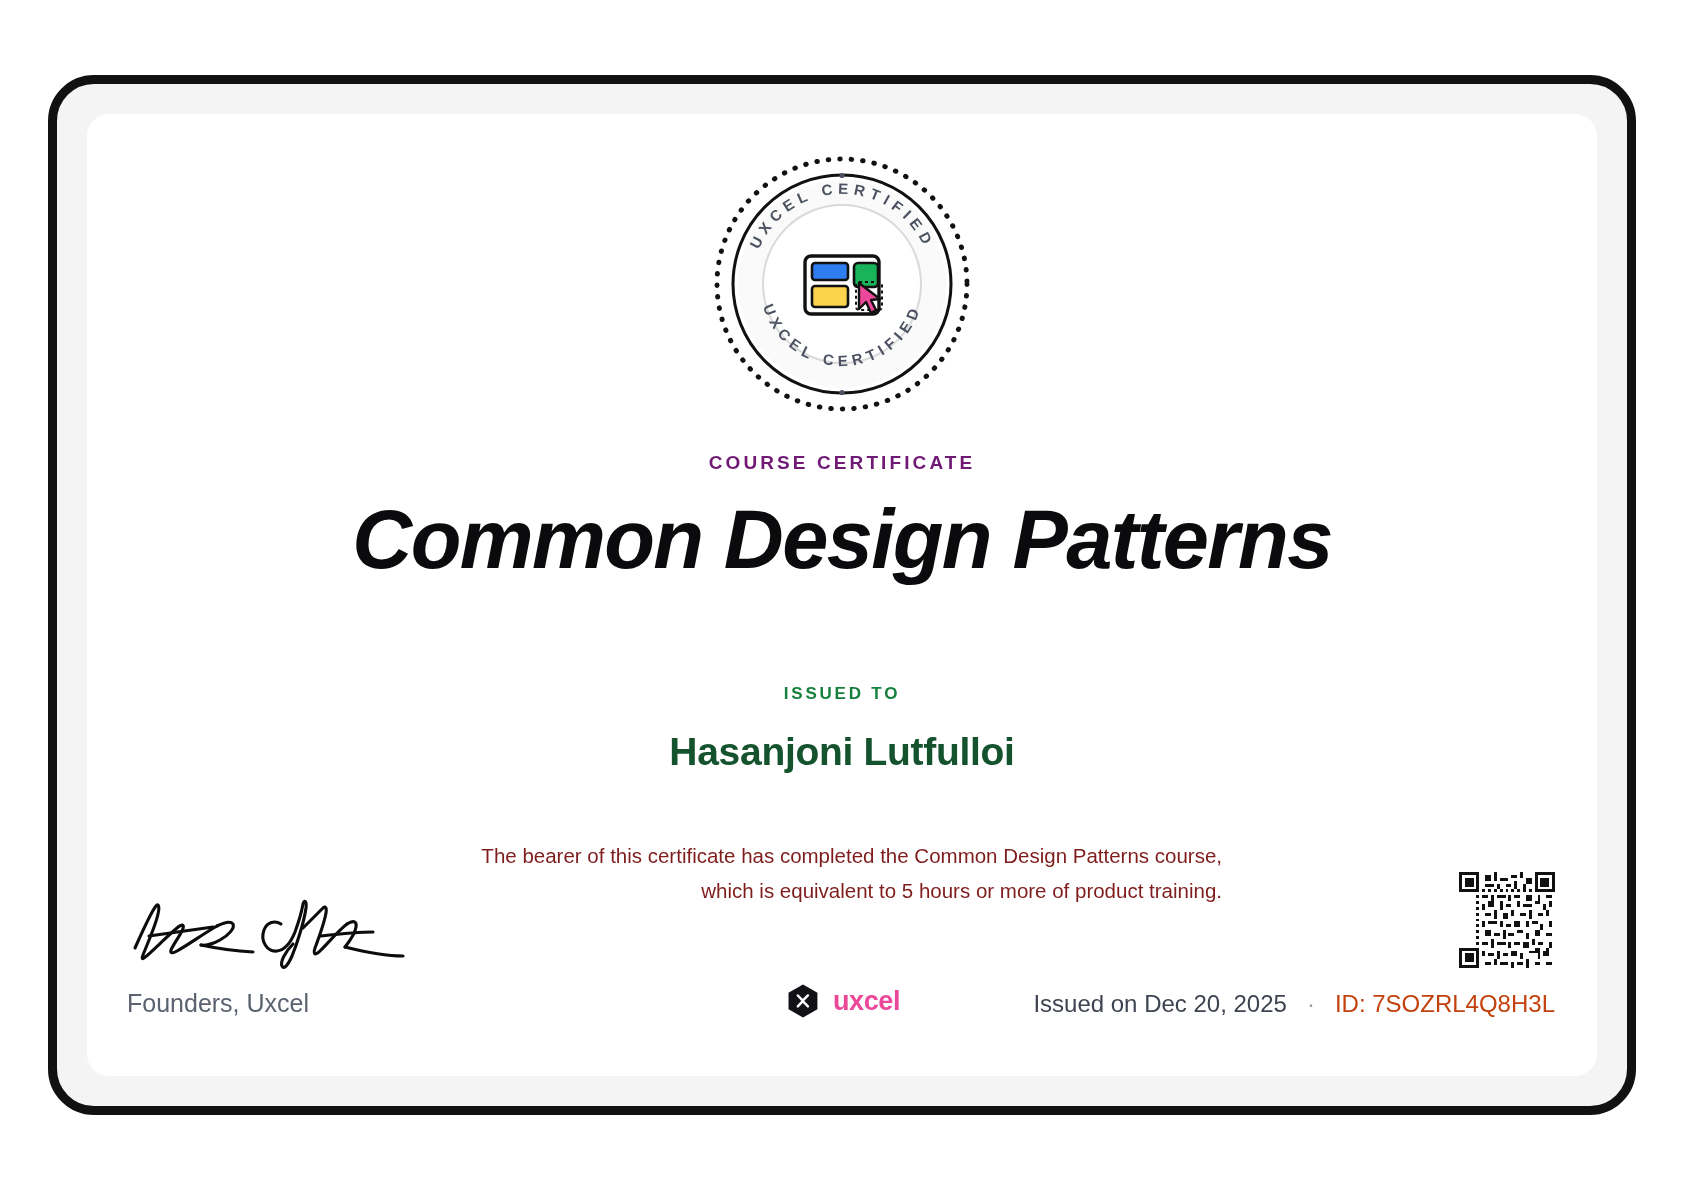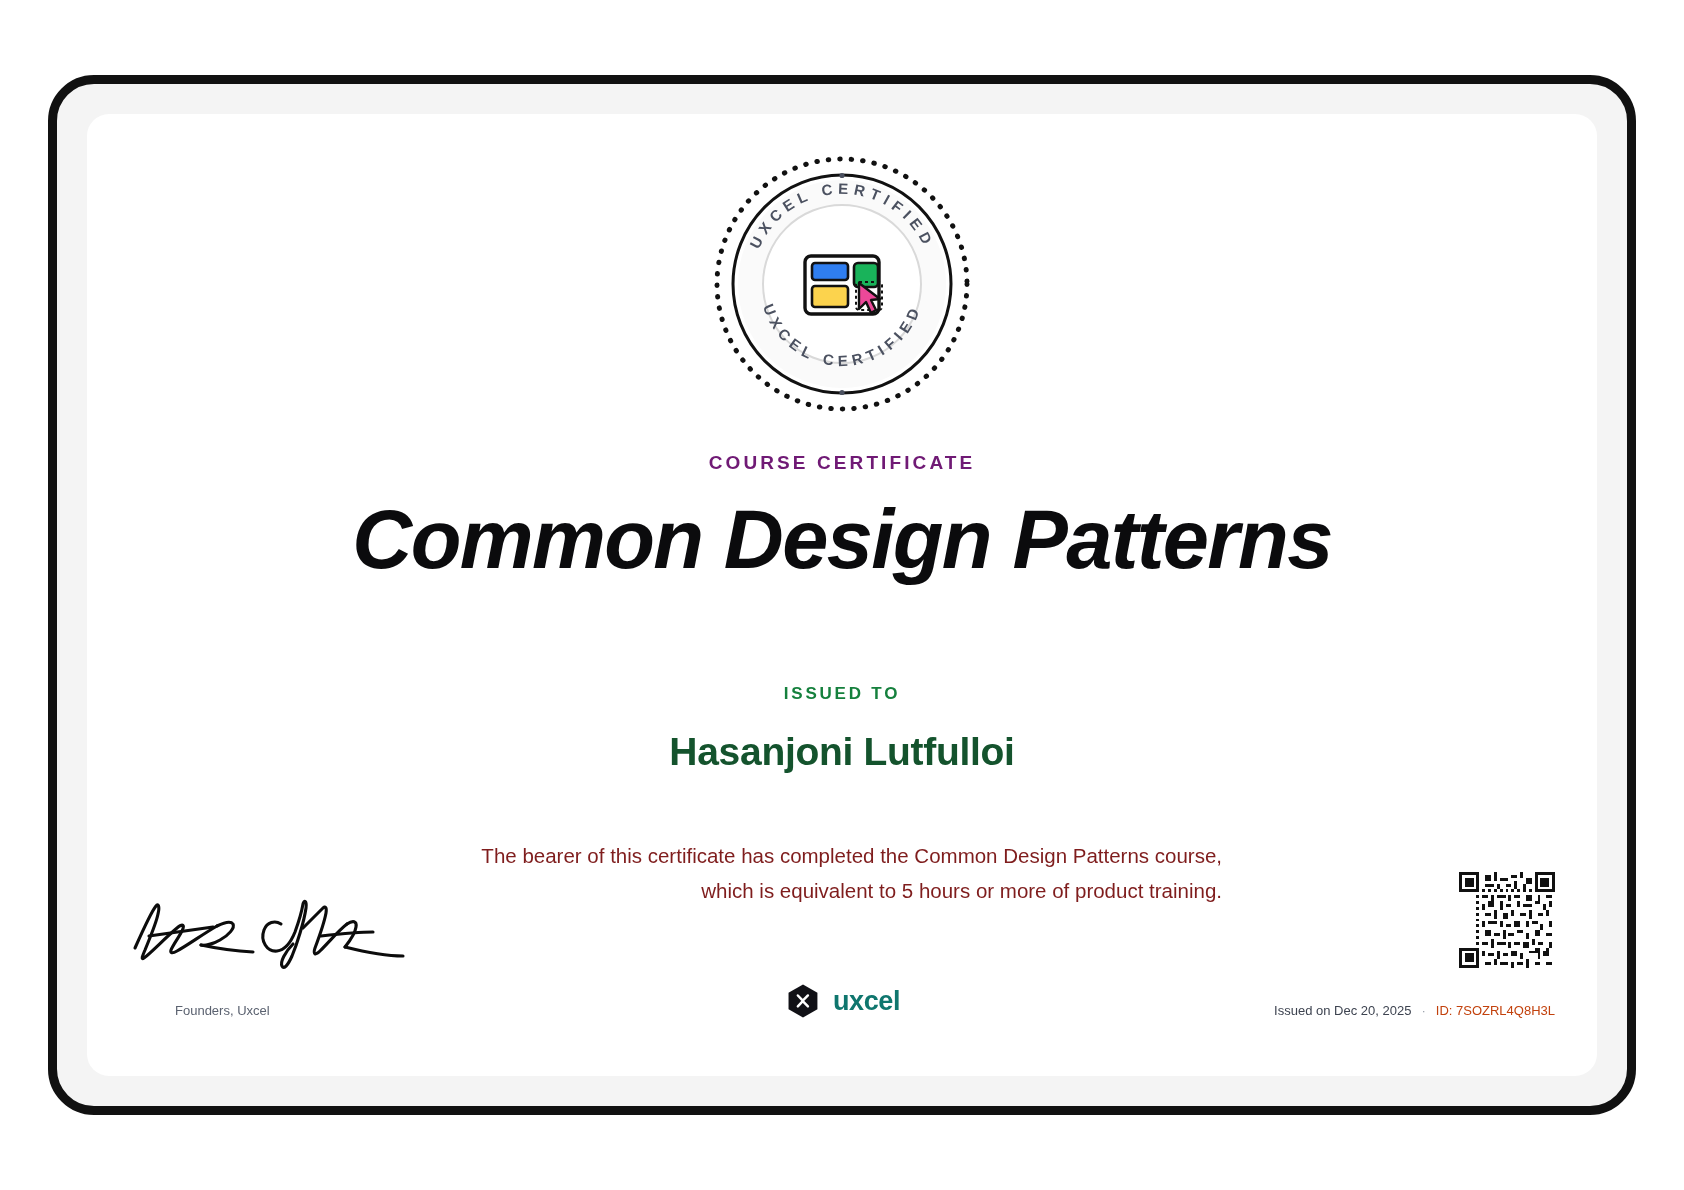--- a/index.html
+++ b/index.html
@@ -120,55 +120,54 @@
     bottom: 56px;
     width: 330px;
     height: 90px;
   }
   .signatures svg { display:block; }
 
   .founders-label {
     position: absolute;
     left: 40px;
     bottom: 18px;
-    font-size: 13px;
+    font-size: 25px;
     color: #5b6270;
-    margin-left: 48px;
   }
 
   .brand {
     position: absolute;
     left: 50%;
     transform: translateX(-50%);
     bottom: 16px;
     display: flex;
     align-items: center;
     gap: 11px;
   }
   .brand-mark {
     width: 38px;
     height: 38px;
     display: block;
   }
   .brand-name {
     font-size: 27px;
     font-weight: 700;
-    color: #0f766e;
+    color: #ec4899;
     letter-spacing: -0.4px;
   }
 
   .issued-meta {
     position: absolute;
     right: 42px;
     bottom: 18px;
-    font-size: 13px;
+    font-size: 24px;
     color: #3d4350;
     display: flex;
     align-items: flex-end;
-    gap: 10px;
+    gap: 20px;
   }
   .issued-meta .sep { color: #9aa0ab; }
   .issued-meta .idtext { color: #c2410c; }
 
   .qr {
     position: absolute;
     right: 42px;
     bottom: 68px;
     width: 96px;
     height: 96px;

